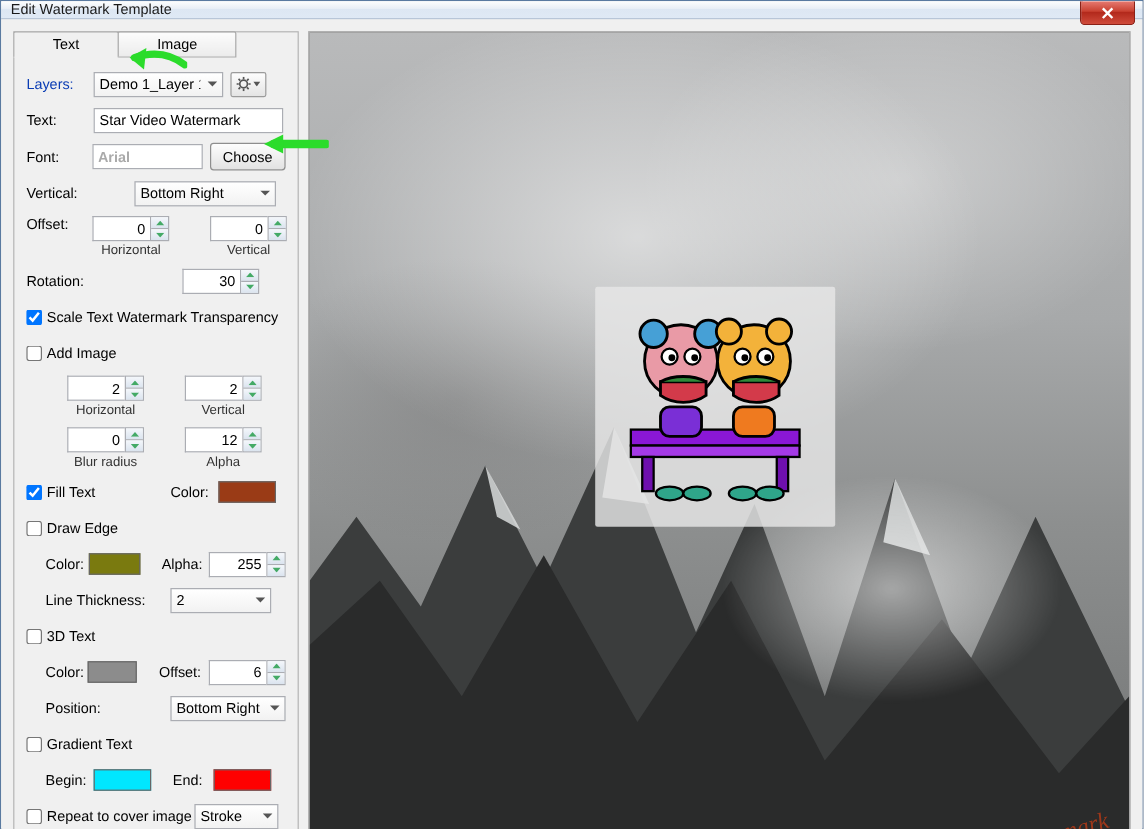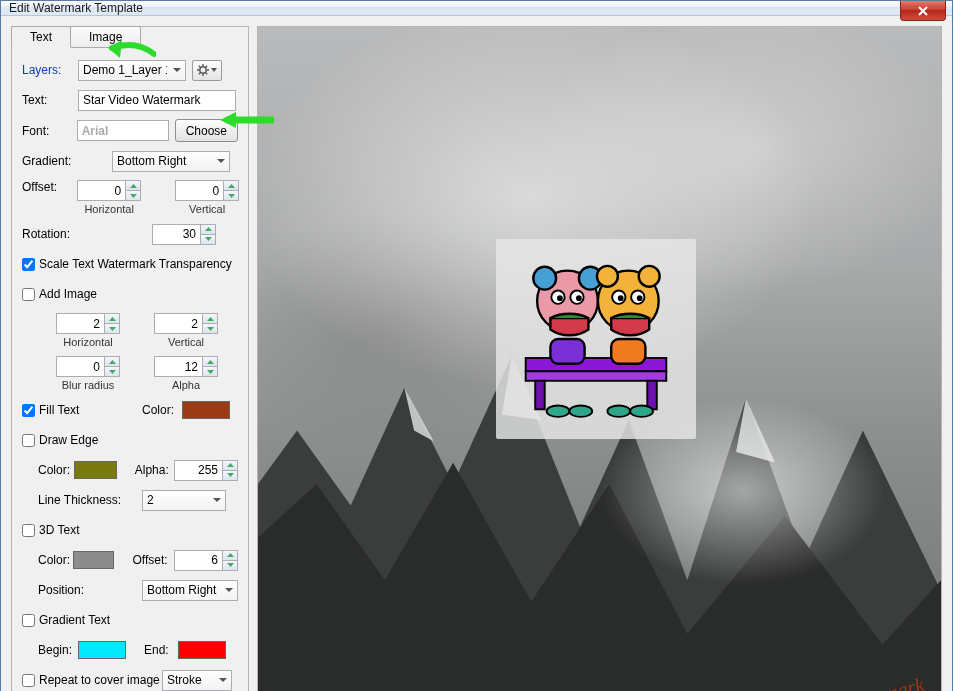--- a/index.html
+++ b/index.html
@@ -10,21 +10,21 @@
 .titlebar { height: 28px; background: linear-gradient(#fdfefe,#e8eef6 45%,#dde7f3 46%,#dfe9f5); display: flex; align-items: center; padding: 0 0 0 8px; border-bottom: 1px solid #b8c6d8; position: relative; }
 .titlebar .title { color: #1a1a1a; }
 .close-btn { position: absolute; right: 6px; top: 0; width: 46px; height: 20px; background: linear-gradient(#e67a71,#c84030 45%,#b1271a 46%,#cf4b3b); border: 1px solid #8a2016; border-top: none; border-radius: 0 0 4px 4px; display: flex; align-items: center; justify-content: center; cursor: pointer; }
 .close-btn svg { width: 12px; height: 12px; }
 
 .content { flex: 1; display: flex; padding: 10px; gap: 8px; background: #f0f0f0; }
 
 
 .panel { width: 238px; border: 1px solid #b5b5b5; background: #f0f0f0; padding: 8px 10px 10px 10px; position: relative; }
 .tabs { position: absolute; top: -1px; left: -1px; display: flex; }
-.tab { border: 1px solid #aaa; background: linear-gradient(#fcfcfc,#ececec); padding: 3px 18px; cursor: pointer; border-bottom: 1px solid #aaa; border-radius: 2px 2px 0 0; margin-right: -1px; }
+.tab { border: 1px solid #aaa; background: linear-gradient(#fcfcfc,#ececec); padding: 3px 32px; cursor: pointer; border-bottom: 1px solid #aaa; border-radius: 2px 2px 0 0; margin-right: -1px; }
 .tab.active { background: #f0f0f0; border-bottom: 1px solid #f0f0f0; z-index: 2; }
 .panel-body { margin-top: 24px; }
 
 .row { display: flex; align-items: center; margin-bottom: 8px; min-height: 22px; }
 .lbl { width: 56px; color: #000; }
 .lbl.blue { color: #0b3db4; }
 select, input[type=text] { border: 1px solid #abadb3; background: #fff; height: 21px; padding: 0 4px; }
 input[type=text].ghost { color: #aaa; }
 select { appearance: none; background: linear-gradient(#fff,#f2f2f2); padding-right: 18px; position: relative; }
 .sel-wrap { position: relative; display: inline-block; }
@@ -124,21 +124,21 @@
           <input type="text" style="width: 158px;" value="Star Video Watermark">
         </div>
 
         <div class="row">
           <span class="lbl">Font:</span>
           <input type="text" class="ghost" style="width: 92px; font-weight: bold;" readonly="" value="Arial">
           <button class="choose-btn">Choose</button>
         </div>
 
         <div class="row" style="margin-top:4px">
-          <span class="lbl" style="width:90px">Gradient:</span>
+          <span class="lbl" style="width:90px">Vertical:</span>
           <span class="sel-wrap"><select style="width:118px"><option>Bottom Right</option></select></span>
         </div>
 
         <div class="row" style="align-items:flex-start">
           <span class="lbl">Offset:</span>
           <div class="pairbox" style="margin-left:20px">
             <div class="pair">
               <span class="spin">
                   <input value="0" style="">
                   <span class="arrows">

